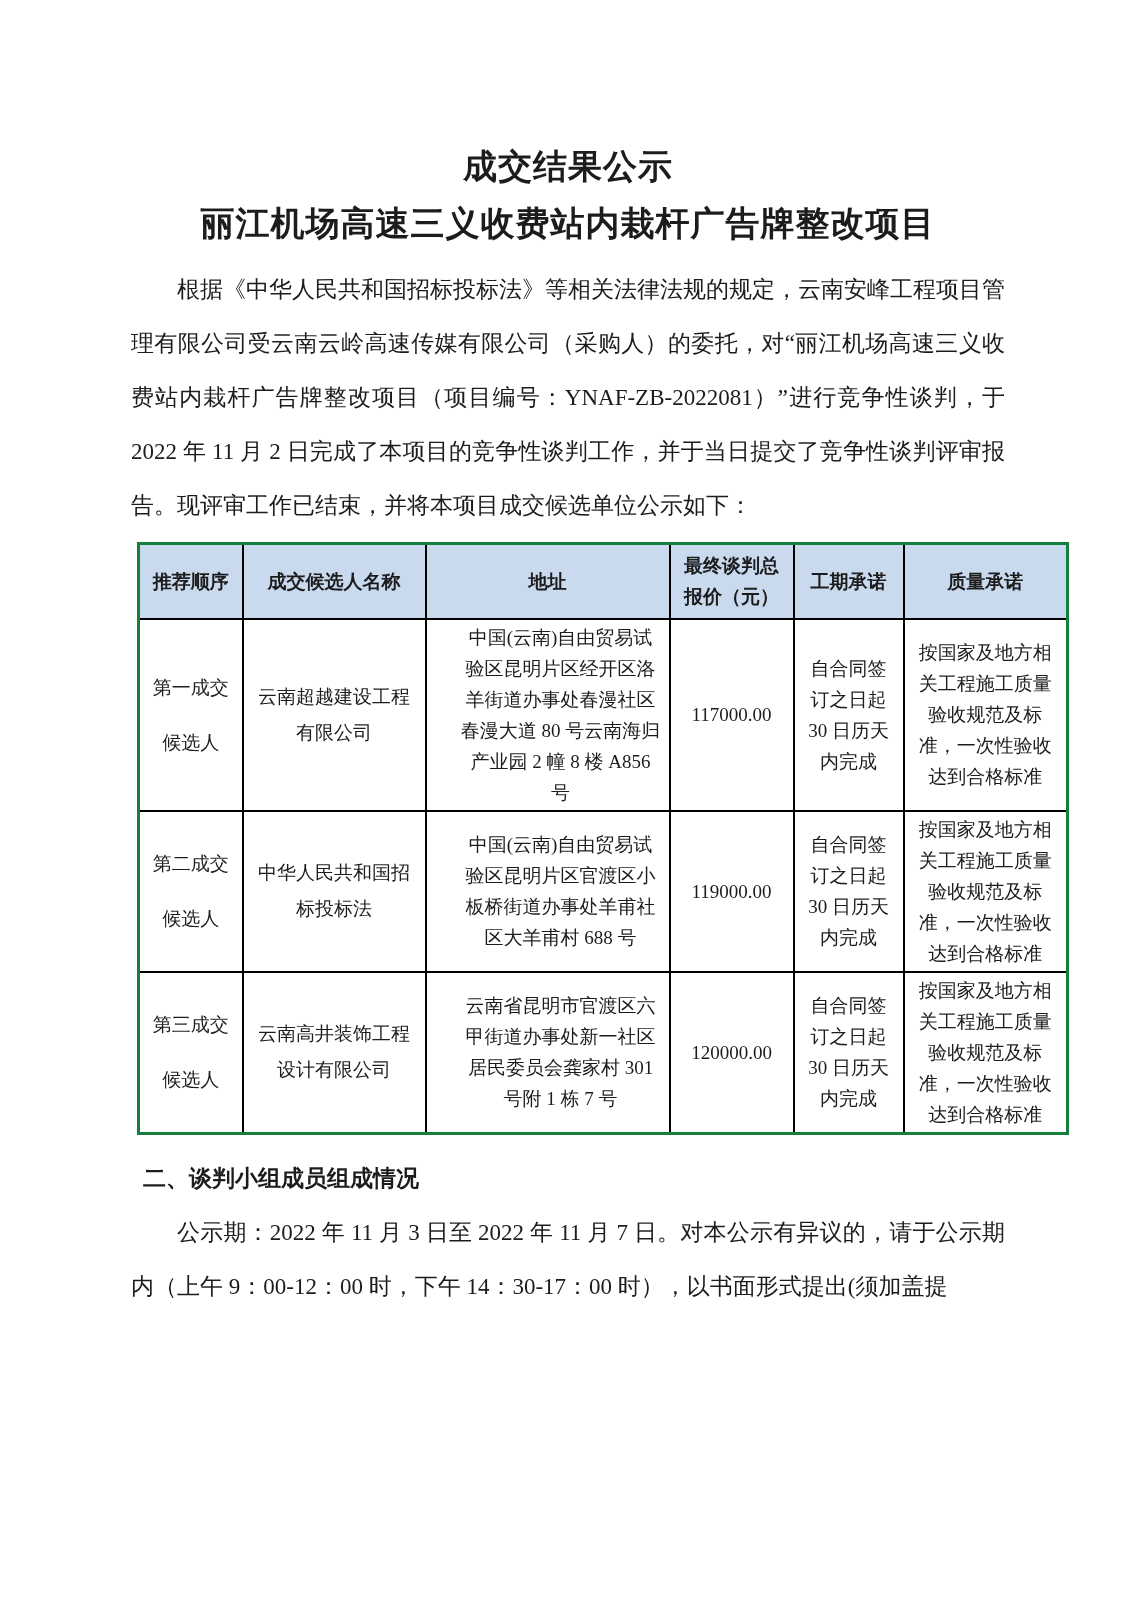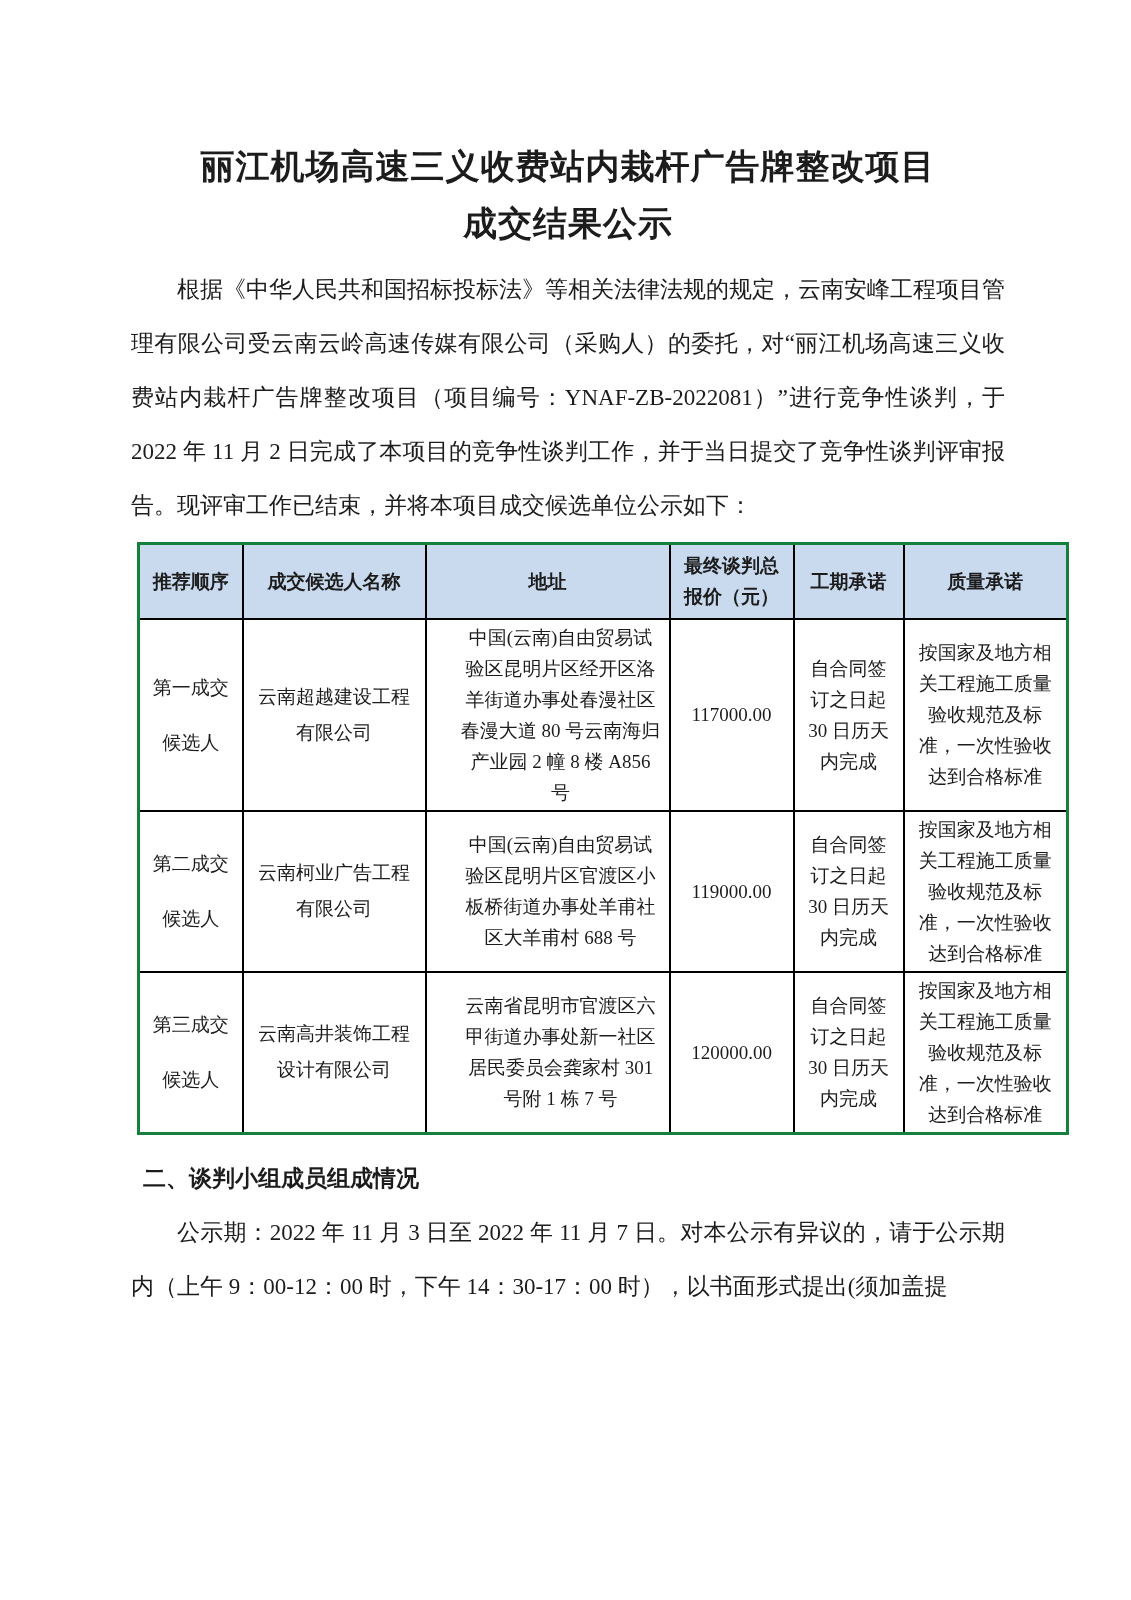--- a/index.html
+++ b/index.html
@@ -55,22 +55,22 @@
   .members-underline{
     border-bottom:2px solid #000;padding-bottom:3px;
   }
 </style>
 </head>
 <body>
 
 <div class="page">
 
   <div class="doc-title">
+    <div>成交结果公示</div>
     <div>丽江机场高速三义收费站内栽杆广告牌整改项目</div>
-    <div>成交结果公示</div>
   </div>
 
 
   <p class="body-par">根据《中华人民共和国招标投标法》等相关法律法规的规定，云南安峰工程项目管理有限公司受云南云岭高速传媒有限公司（采购人）的委托，对“丽江机场高速三义收费站内栽杆广告牌整改项目（项目编号：YNAF-ZB-2022081）”进行竞争性谈判，于 2022 年 11 月 2 日完成了本项目的竞争性谈判工作，并于当日提交了竞争性谈判评审报告。现评审工作已结束，并将本项目成交候选单位公示如下：</p>
 
   <table class="result-table">
     <colgroup>
       <col class="col-rank">
         <col class="col-name">
         <col class="col-addr">
@@ -92,21 +92,21 @@
       <tr class="row-1">
         <td class="cell-rank">第一成交候选人</td>
         <td class="cell-name">云南超越建设工程有限公司</td>
         <td class="cell-addr">中国(云南)自由贸易试验区昆明片区经开区洛羊街道办事处春漫社区春漫大道 80 号云南海归产业园 2 幢 8 楼 A856 号</td>
         <td class="cell-price">117000.00</td>
         <td class="cell-dur">自合同签订之日起 30 日历天内完成</td>
         <td class="cell-qual">按国家及地方相关工程施工质量验收规范及标准，一次性验收达到合格标准</td>
       </tr>
       <tr class="row-2">
         <td class="cell-rank">第二成交候选人</td>
-        <td class="cell-name">云南柯业广告工程有限公司</td>
+        <td class="cell-name">中华人民共和国招标投标法</td>
         <td class="cell-addr">中国(云南)自由贸易试验区昆明片区官渡区小板桥街道办事处羊甫社区大羊甫村 688 号</td>
         <td class="cell-price">119000.00</td>
         <td class="cell-dur">自合同签订之日起 30 日历天内完成</td>
         <td class="cell-qual">按国家及地方相关工程施工质量验收规范及标准，一次性验收达到合格标准</td>
       </tr>
       <tr class="row-3">
         <td class="cell-rank">第三成交候选人</td>
         <td class="cell-name">云南高井装饰工程设计有限公司</td>
         <td class="cell-addr">云南省昆明市官渡区六甲街道办事处新一社区居民委员会龚家村 301 号附 1 栋 7 号</td>
         <td class="cell-price">120000.00</td>

